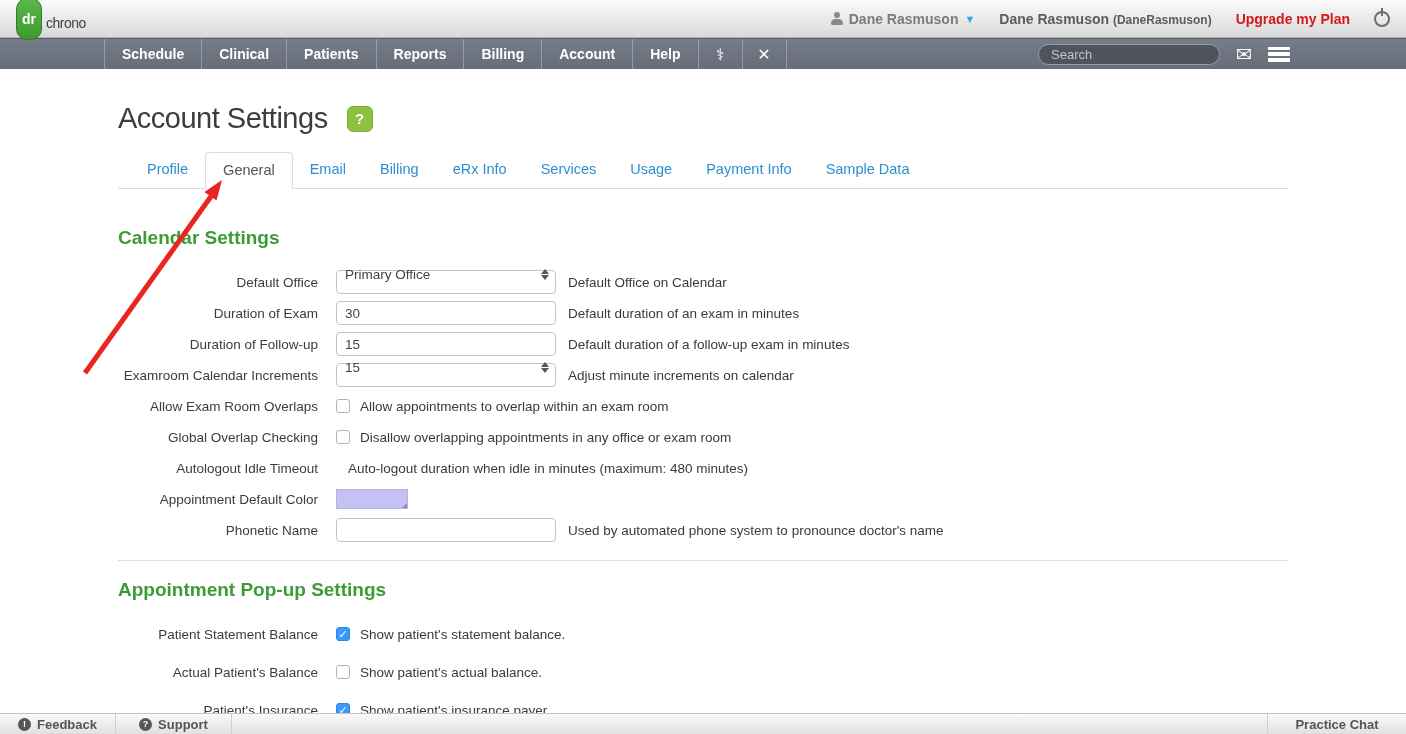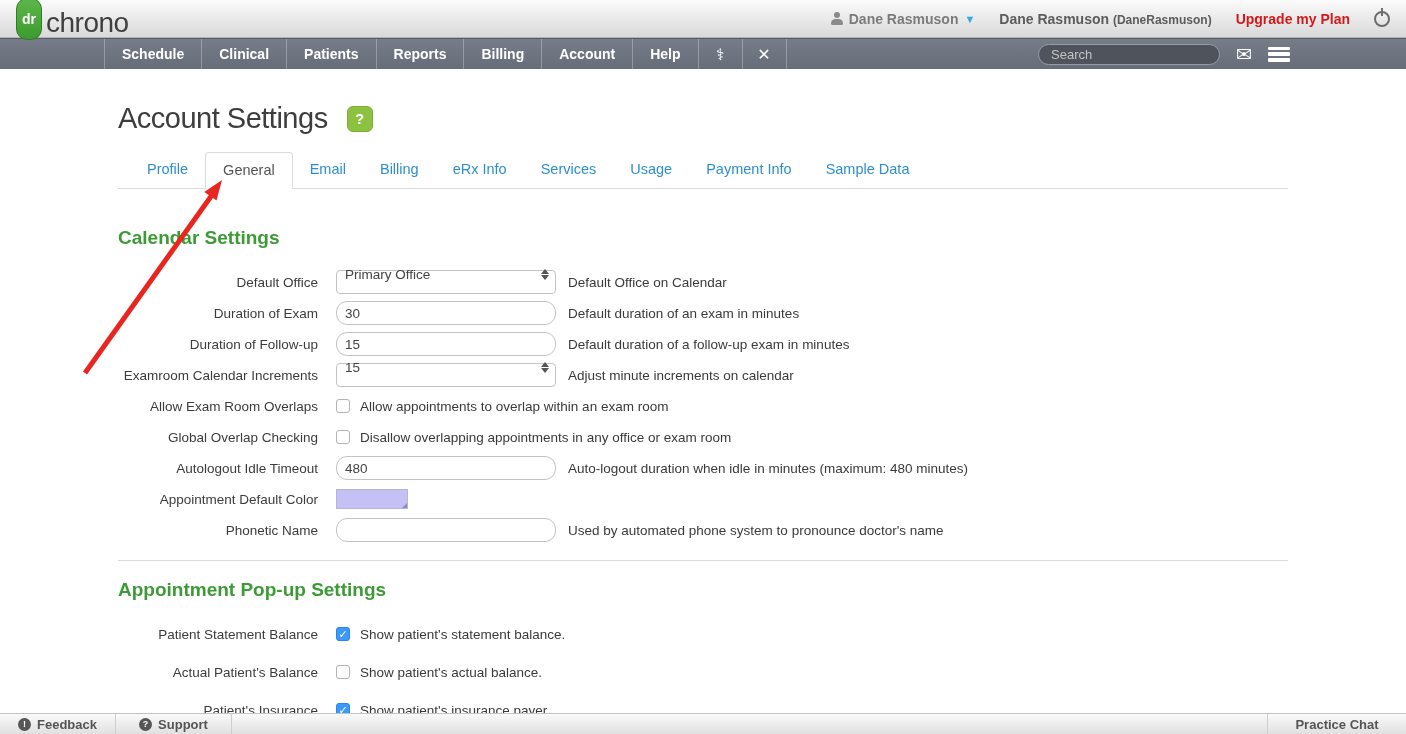--- a/index.html
+++ b/index.html
@@ -8,21 +8,21 @@
 
   
   .topbar { height:38px; background:linear-gradient(#fbfbfb,#d9d9d9);
     border-bottom:1px solid #b4b4b4; display:flex; align-items:center;
     padding:0 16px; position:relative; }
   .logo { display:flex; align-items:center; cursor:pointer; }
   .logo-badge { width:26px; height:42px; border-radius:11px;
     background:linear-gradient(#5cb74a,#3c9a2e); border:1px solid #2f7d24;
     color:#fff; font-weight:bold; font-size:14px; display:flex;
     align-items:center; justify-content:center; }
-  .logo-text { font-size:28px; color:#3f3f3f; margin-left:4px; letter-spacing:-0.5px;margin-top:8px; }
+  .logo-text { font-size:14px; color:#3f3f3f; margin-left:4px; letter-spacing:-0.5px;margin-top:8px; }
   .topbar-right { margin-left:auto; display:flex; align-items:center; gap:24px; }
   .user-menu { display:flex; align-items:center; gap:6px; cursor:pointer; }
   .person-icon { width:12px; height:13px; position:relative; display:inline-block; }
   .person-icon::before { content:""; position:absolute; left:3px; top:0;
     width:6px; height:6px; border-radius:50%; background:#8a8a8a; }
   .person-icon::after { content:""; position:absolute; left:0; bottom:0;
     width:12px; height:6px; border-radius:6px 6px 2px 2px; background:#8a8a8a; }
   .user-name { font-size:14px; font-weight:bold; color:#7b7b7b; }
   .caret-down { font-size:11px; color:#3aa9e0; }
   .user-full { font-size:14px; font-weight:bold; color:#5c5c5c; }
@@ -62,21 +62,21 @@
   .tabs { margin-top:17px; border-bottom:1px solid #dcdcdc; padding-left:12px; display:flex; }
   .tab { padding:9px 17px 10px; font-size:14.5px; color:#2e8fd0; cursor:pointer;
     margin-bottom:-1px; white-space:nowrap; }
   .tab.active { background:#fff; border:1px solid #dcdcdc; border-bottom-color:#fff;
     border-radius:4px 4px 0 0; color:#555; cursor:default; }
 
   .section-heading { font-size:19px; font-weight:bold; color:#3d9b35; margin:38px 0 21px; }
 
   .form-row { display:flex; align-items:center; margin-bottom:7px; min-height:24px; }
   .form-label { width:200px; text-align:right; margin-right:18px; font-size:13.5px; color:#3c3c3c; }
-  .text-input { width:220px; height:24px; border:1px solid #c3c3c3; border-radius:11px;
+  .text-input { width:220px; height:24px; border:1px solid #c3c3c3; border-radius:4px;
     padding:0 8px; font-size:13.5px; color:#444; font-family:inherit; outline:none; }
   .select-box { width:220px; height:24px; border:1px solid #c3c3c3; border-radius:4px;
     display:flex; align-items:center; padding:0 6px 16px 8px; font-size:13.5px; color:#444;
     cursor:pointer; background:#fff; }
   .select-box .stepper { margin-left:auto; display:flex; flex-direction:column;
     align-items:center; gap:1px; }
   .stepper i { width:0; height:0; border-left:4px solid transparent;
     border-right:4px solid transparent; }
   .stepper i.up { border-bottom:5px solid #555; }
   .stepper i.down { border-top:5px solid #555; }
@@ -225,21 +225,20 @@
     </div>
 
     <div class="form-row">
       <div class="form-label">Global Overlap Checking</div>
       <span class="checkbox"></span>
       <span class="checkbox-label">Disallow overlapping appointments in any office or exam room</span>
     </div>
 
     <div class="form-row">
       <div class="form-label">Autologout Idle Timeout</div>
-      <input class="text-input" type="text" value="480" style="">
       <div class="help-text">Auto-logout duration when idle in minutes (maximum: 480 minutes)</div>
     </div>
 
     <div class="form-row">
       <div class="form-label">Appointment Default Color</div>
       <div class="color-swatch" style="background: rgb(197, 193, 244);"></div>
     </div>
 
     <div class="form-row">
       <div class="form-label">Phonetic Name</div>

